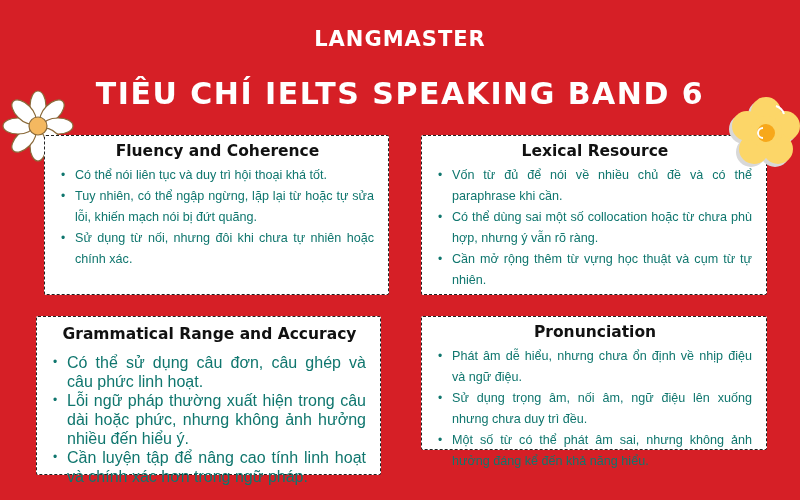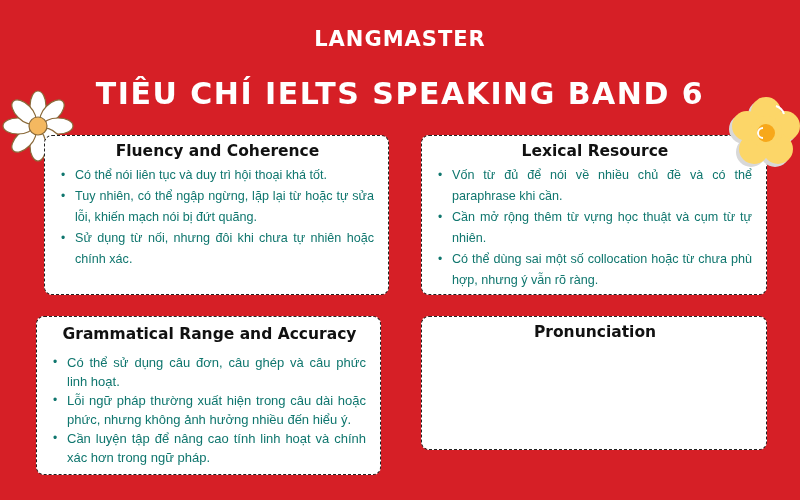--- a/index.html
+++ b/index.html
@@ -18,39 +18,39 @@
     }
     .title {
       position: absolute; left: 0; top: 76px; width: 800px;
       text-align: center; color: #fff;
       font-family: "DejaVu Sans", sans-serif;
       font-weight: bold; font-size: 30px; letter-spacing: 1.5px;
     }
     .card {
       position: absolute; background: #fff;
       border: 1.5px dashed #222;
-      border-radius: 8px;
+      border-radius: 2px;
       padding: 6px 14px 6px 16px;
     }
     .card h2 {
       text-align: center; font-size: 15.5px; font-weight: bold;
       font-family: "DejaVu Sans", sans-serif;
       margin-bottom: 5px; color: #111;
     }
     .card ul { list-style: none; }
     .card li {
       position: relative; padding-left: 14px;
       font-size: 12.6px; line-height: 21px;
       text-align: justify; color: #0f766e;
     }
     .card li::before {
       content: "•"; position: absolute; left: 0; top: 0;
       font-size: 12px;
     }
-    .card.small li { font-size: 13px; line-height: 19px; }
+    .card.small li { font-size: 16px; line-height: 19px; }
     .c1 { left: 44px; top: 135px; width: 345px; height: 160px; }
     .c2 { left: 421px; top: 135px; width: 346px; height: 160px; }
     .c3 { left: 36px; top: 316px; width: 345px; height: 159px; padding-top: 8px; }
     .c3 h2 { margin-bottom: 10px; }
     .c4 { left: 421px; top: 316px; width: 346px; height: 134px; }
     .flower { position: absolute; }
   </style>
 </head>
 <body>
 
@@ -77,36 +77,41 @@
     <li>Có thể nói liên tục và duy trì hội thoại khá tốt.</li>
     <li>Tuy nhiên, có thể ngập ngừng, lặp lại từ hoặc tự sửa lỗi, khiến mạch nói bị đứt quãng.</li>
     <li>Sử dụng từ nối, nhưng đôi khi chưa tự nhiên hoặc chính xác.</li>
   </ul>
 </div>
 
 <div class="card c2">
   <h2>Lexical Resource</h2>
   <ul>
     <li>Vốn từ đủ để nói về nhiều chủ đề và có thể paraphrase khi cần.</li>
+    <li>Có thể dùng sai một số collocation hoặc từ chưa phù hợp, nhưng ý vẫn rõ ràng.</li>
     <li>Cần mở rộng thêm từ vựng học thuật và cụm từ tự nhiên.</li>
-    <li>Có thể dùng sai một số collocation hoặc từ chưa phù hợp, nhưng ý vẫn rõ ràng.</li>
   </ul>
 </div>
 
 <div class="card c3 small">
   <h2>Grammatical Range and Accuracy</h2>
   <ul>
     <li>Có thể sử dụng câu đơn, câu ghép và câu phức linh hoạt.</li>
     <li>Lỗi ngữ pháp thường xuất hiện trong câu dài hoặc phức, nhưng không ảnh hưởng nhiều đến hiểu ý.</li>
     <li>Cần luyện tập để nâng cao tính linh hoạt và chính xác hơn trong ngữ pháp.</li>
   </ul>
 </div>
 
 <div class="card c4">
   <h2>Pronunciation</h2>
+  <ul>
+    <li>Phát âm dễ hiểu, nhưng chưa ổn định về nhịp điệu và ngữ điệu.</li>
+    <li>Sử dụng trọng âm, nối âm, ngữ điệu lên xuống nhưng chưa duy trì đều.</li>
+    <li>Một số từ có thể phát âm sai, nhưng không ảnh hưởng đáng kể đến khả năng hiểu.</li>
+  </ul>
 </div>
 
 <svg class="flower" style="left:728px;top:90px;" width="72" height="80" viewBox="0 0 72 80">
   <g transform="translate(38,42)">
     <g fill="#d8d8d8" transform="translate(-3,3)">
       <circle cx="0" cy="-20" r="15"></circle>
       <circle cx="19" cy="-6" r="15"></circle>
       <circle cx="12" cy="17" r="15"></circle>
       <circle cx="-12" cy="17" r="15"></circle>
       <circle cx="-19" cy="-6" r="15"></circle>

